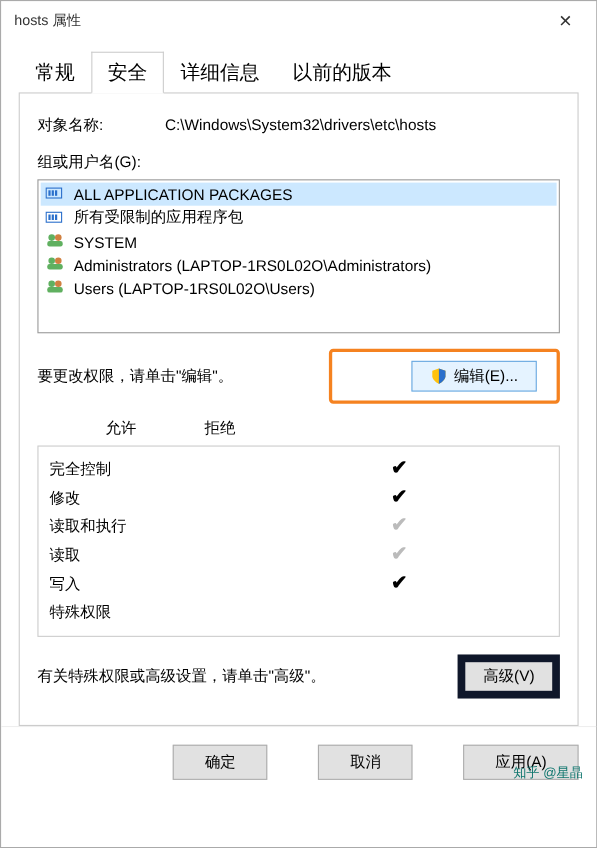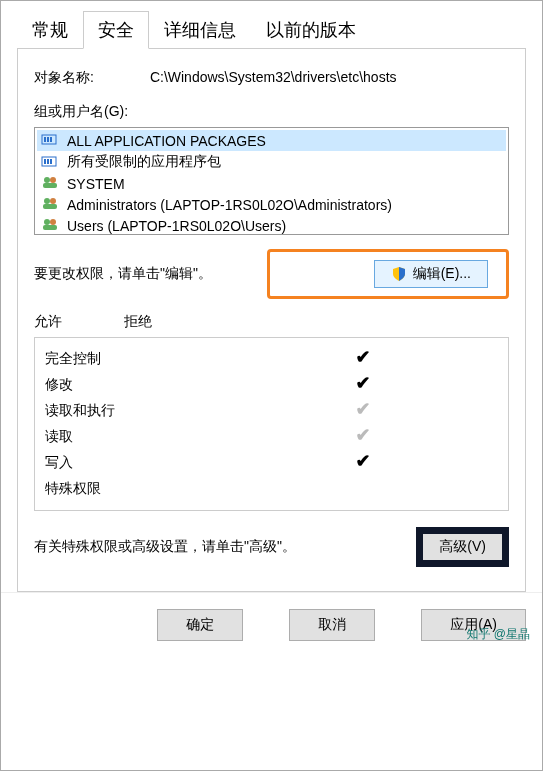--- a/index.html
+++ b/index.html
@@ -9,51 +9,55 @@
     .titlebar .title { flex: 1; }
     .titlebar .close { width: 40px; text-align: center; font-size: 20px; color: #333; cursor: pointer; line-height: 1; }
     .tabs-wrap { padding: 10px 16px 0 16px; }
     .tabs { display: flex; }
     .tab { padding: 6px 14px; font-size: 18px; border: 1px solid transparent; cursor: pointer; }
     .tab.active { border: 1px solid #ccc; border-bottom: 1px solid #fff; background: #fff; }
     .tab-panel { border: 1px solid #ccc; margin-top: -1px; padding: 16px; flex: 1; }
     .row { display: flex; font-size: 14px; margin: 4px 0 16px 0; }
     .row .label { margin-right: 56px; }
     .label14 { font-size: 14px; margin-bottom: 6px; }
-    .listbox { border: 1px solid #999; height: 108px; overflow: auto; padding: 2px; font-size: 14px; margin-bottom: 14px; }
+    .listbox { border: 1px solid #999; height: 140px; overflow: auto; padding: 2px; font-size: 14px; margin-bottom: 14px; }
     .li { display: flex; align-items: center; padding: 2px 4px; cursor: pointer; }
     .li.selected { background: #cce8ff; }
     .icon { display: inline-block; margin-right: 6px; }
     .icon.pkg svg, .icon.grp svg { width: 20px; height: 14px; }
     .editrow { display: flex; align-items: center; font-size: 14px; margin-bottom: 14px; }
     .editrow .txt { flex: 1; }
-    .highlight-box { border: 3px solid #f58220; border-radius: 4px; padding: 8px 18px 8px 104px; }
+    .highlight-box { border: 3px solid #f58220; border-radius: 4px; padding: 8px 18px 8px 72px; }
     .btn { padding: 4px 16px; font-size: 14px; border: 7px solid #0f172a; background: #e1e1e1; cursor: pointer; display: inline-flex; align-items: center; }
     .btn.hl { background: #e5f3ff; border: 1px solid #68a8e0; }
     .shield { width: 16px; height: 16px; margin-right: 6px; display: inline-block; }
     .perm-header { display: flex; font-size: 14px; margin-bottom: 6px; }
     .perm-header .c0 { flex: 1; }
-    .perm-header .c1, .perm-header .c2 { width: 90px; text-align: left; }
+    .perm-header .c1, .perm-header .c2 { width: 90px; text-align: right; }
     .perm-table { border: 1px solid #ccc; padding: 8px 10px; margin-bottom: 16px; }
     .perm-row { display: flex; font-size: 14px; padding: 4px 0; }
     .perm-row .c0 { flex: 1; }
     .perm-row .c1, .perm-row .c2 { width: 90px; text-align: center; }
     .chk { font-weight: bold; font-size: 18px; line-height: 14px; }
     .chk.dark { color: #000; }
     .chk.grey { color: #bbb; }
     .adv-row { display: flex; align-items: center; font-size: 14px; margin-bottom: 8px; }
     .adv-row .txt { flex: 1; }
     .footer { display: flex; justify-content: flex-end; gap: 14px; padding: 16px; border-top: 1px solid #eee; position: relative; }
     .btn-f { padding: 6px 28px; font-size: 14px; border: 1px solid #adadad; background: #e1e1e1; cursor: pointer; margin-left: 32px; }
     .watermark { position: absolute; right: 12px; bottom: 14px; font-size: 12px; color: #0f766e; pointer-events: none; }
   </style>
 </head>
 <body>
 
 <div class="window">
+  <div class="titlebar">
+    <span class="title">hosts 属性</span>
+    <span class="close">×</span>
+  </div>
 
   <div class="tabs-wrap">
     <div class="tabs">
       <div class="tab">常规</div>
       <div class="tab active">安全</div>
       <div class="tab">详细信息</div>
       <div class="tab">以前的版本</div>
     </div>
     <div class="tab-panel">
 

